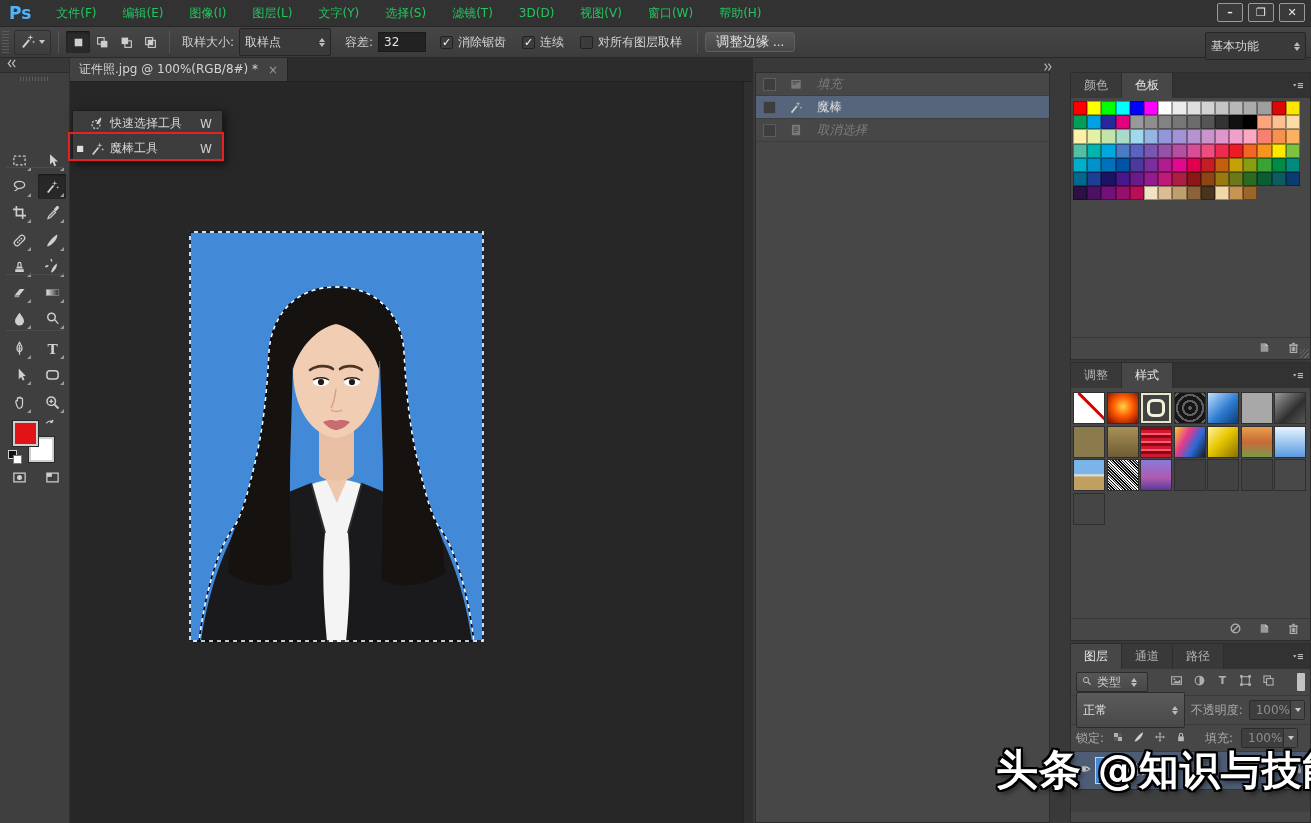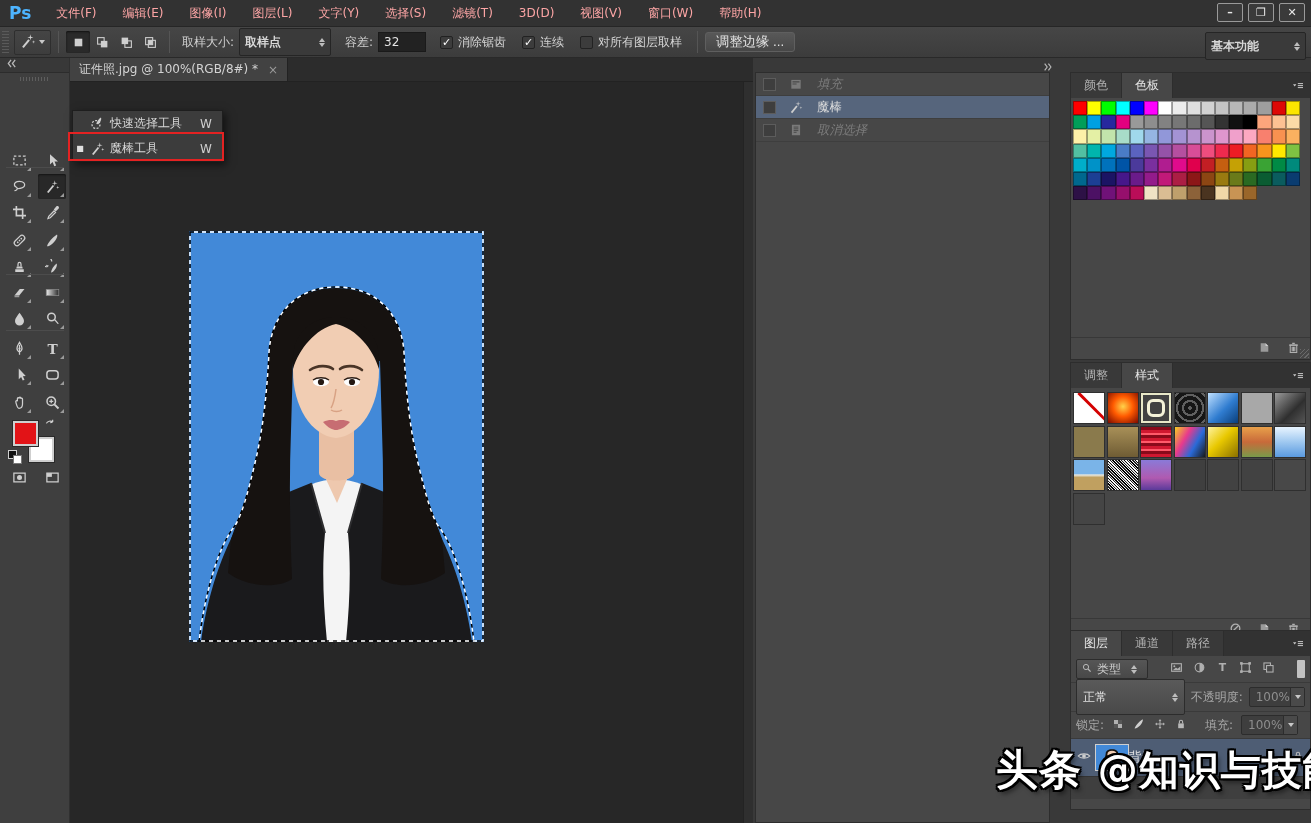--- a/index.html
+++ b/index.html
@@ -2,34 +2,34 @@
 <html><head>
 <meta charset="utf-8">
 <style>
   * { box-sizing: border-box; margin: 0; padding: 0; }
   html,body { width:1311px; height:823px; overflow:hidden; }
   body { position:relative; background:#393939; font-family:"DejaVu Sans","Liberation Sans",sans-serif; font-size:12px; color:#d6d6d6; -webkit-user-select:none; }
 
   
   #menubar { position:absolute; left:0; top:0; width:1311px; height:27px; background:#323232; border-bottom:1px solid #262626; display:flex; align-items:center; }
   #ps-logo { color:#4db4ff; font-weight:bold; font-size:17px; padding:0 12px 0 9px; }
-  .menu-item { padding:0 13px; line-height:27px; color:#fca5a5; cursor:default; }
+  .menu-item { padding:0 13px; line-height:27px; color:#22c55e; cursor:default; }
   #win-controls { position:absolute; right:6px; top:3px; display:flex; gap:5px; }
   .win-btn { width:26px; height:19px; border:1px solid #9a9a9a; border-radius:2px; background:#3a3a3a; color:#e8e8e8; font-size:11px; line-height:17px; text-align:center; font-weight:bold; }
 
   
   #optionsbar { position:absolute; left:0; top:27px; width:1311px; height:31px; background:linear-gradient(#464646,#3c3c3c); border-bottom:1px solid #292929; display:flex; align-items:center; }
   #opt-grip { width:7px; height:22px; margin-left:2px; background:repeating-linear-gradient(0deg,#5a5a5a 0 1px,transparent 1px 3px); }
   .opt-sep { width:1px; height:22px; background:#2e2e2e; border-right:1px solid #555; margin:0 7px; }
   #tool-preset { display:flex; align-items:center; gap:3px; padding:2px 5px; margin-left:5px; border:1px solid #2e2e2e; border-radius:2px; }
   .caret-down { width:0; height:0; border-left:3.5px solid transparent; border-right:3.5px solid transparent; border-top:4px solid #c8c8c8; }
   .mode-btn { width:24px; height:22px; display:flex; align-items:center; justify-content:center; border-radius:2px; }
   .mode-btn.pressed { background:#2a2a2a; box-shadow:inset 0 1px 2px #111; }
   .opt-label { margin:0 5px; color:#cfcfcf; white-space:nowrap; }
-  .dropdown { display:flex; align-items:center; justify-content:space-between; background:#3a3a3a; border:1px solid #252525; border-radius:2px; height:28px; padding:12px 5px; color:#d8d8d8;font-weight:bold; }
+  .dropdown { display:flex; align-items:center; justify-content:space-between; background:#3a3a3a; border:1px solid #252525; border-radius:2px; height:28px; padding:12px 5px; color:#d8d8d8; }
   .updown { display:flex; flex-direction:column; gap:1px; margin-left:6px; }
   .updown i { display:block; width:0; height:0; border-left:3px solid transparent; border-right:3px solid transparent; }
   .updown i.up { border-bottom:4px solid #bdbdbd; }
   .updown i.dn { border-top:4px solid #bdbdbd; }
   #tolerance-input { width:48px; height:20px; background:#222; border:1px solid #1a1a1a; color:#e4e4e4; padding:0 5px; font-size:12px; font-family:inherit; }
   .checkbox { display:flex; align-items:center; gap:5px; margin:0 8px; white-space:nowrap; }
   .checkbox .box { width:13px; height:13px; background:#3c3c3c; border:1px solid #222; border-radius:2px; color:#fff; font-size:11px; line-height:11px; text-align:center; }
   .push-btn { height:20px; padding:0 10px; border:1px solid #5f5f5f; border-radius:3px; background:linear-gradient(#585858,#474747); color:#e0e0e0; line-height:18px; white-space:nowrap; }
   #workspace-dd { position:absolute; right:5px; top:5px; width:101px; }
 
@@ -95,21 +95,21 @@
   .grip-corner { position:absolute; right:1px; bottom:1px; width:9px; height:9px; background:repeating-linear-gradient(135deg,#6a6a6a 0 1px,transparent 1px 3px); }
 
   
   #styles-panel { left:1070px; top:362px; width:241px; height:279px; }
   #style-grid { padding:4px 0 0 2px; display:grid; grid-template-columns:repeat(7,33.5px); grid-auto-rows:33.5px; }
   .style-cell { width:32px; height:32px; border:1px solid #2f2f2f; position:relative; }
   .style-cell.selected { outline:2px solid #e8e8c8; outline-offset:-3px; }
   .style-cell .slash { position:absolute; left:-2px; top:14px; width:44px; height:3px; background:#d40000; transform:rotate(45deg); }
 
   
-  #layers-panel { left:1070px; top:630px; width:241px; height:180px; }
+  #layers-panel { left:1070px; top:643px; width:241px; height:180px; }
   .lp-row { display:flex; align-items:center; padding:0 5px; }
   #lp-filter-row { height:27px; border-bottom:1px solid #3a3a3a; gap:8px; }
   #lp-type-dd { width:72px; height:20px; display:flex; align-items:center; background:linear-gradient(#565656,#484848); border:1px solid #2c2c2c; border-radius:2px; padding:0 4px; gap:4px; color:#cfcfcf; }
   .lp-filter-icons { display:flex; gap:10px; align-items:center; flex:1; justify-content:center; }
   #lp-filter-toggle { width:8px; height:18px; background:#c2c2c2; border-radius:1px; }
   #lp-blend-row { height:29px; border-bottom:1px solid #3a3a3a; gap:6px; }
   #blend-dd { width:118px; height:36px; background:linear-gradient(#5a5a5a,#494949); border:1px solid #2c2c2c; border-radius:2px; display:flex; align-items:center; justify-content:space-between; padding:0 6px; color:#e0e0e0; }
   .value-dd { width:57px; height:20px; background:#3e3e3e; border:1px solid #2c2c2c; border-radius:2px; display:flex; align-items:center; justify-content:space-between; padding:0 0 0 6px; color:#8e8e8e; }
   .value-dd .dd-btn { width:14px; height:100%; border-left:1px solid #2c2c2c; display:flex; align-items:center; justify-content:center; background:#4a4a4a; }
   .dim-label { color:#a8a8a8; white-space:nowrap; }

